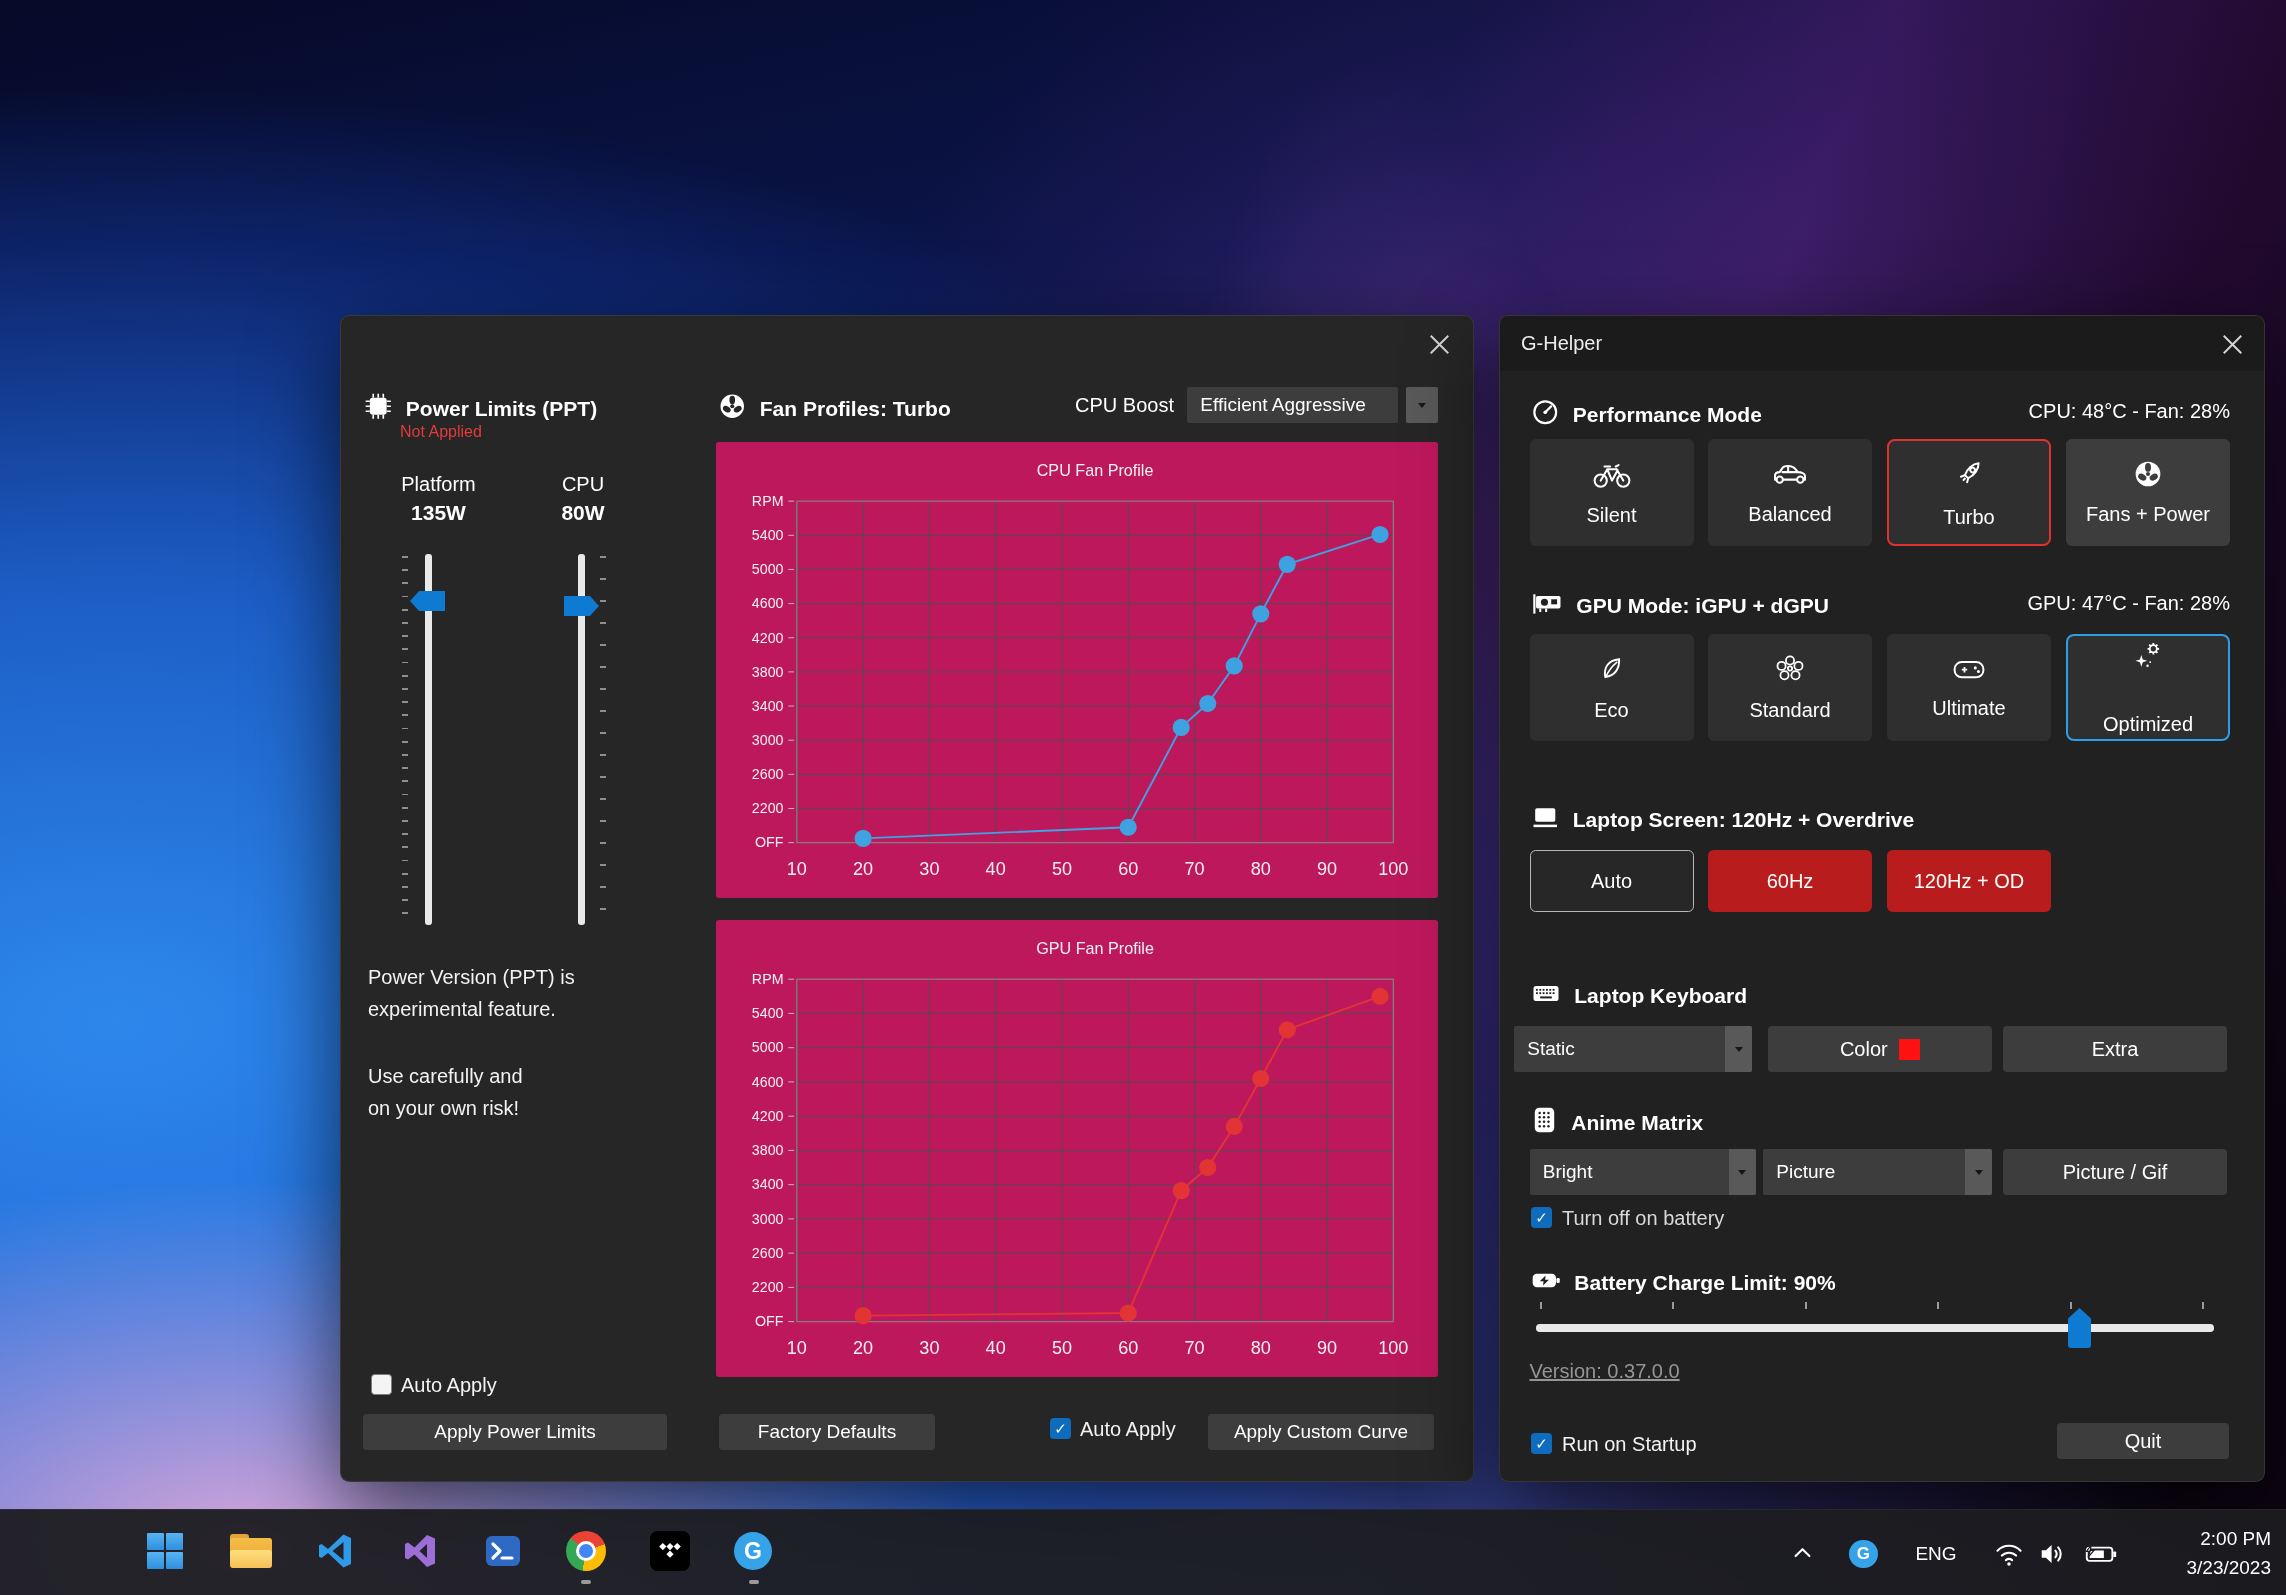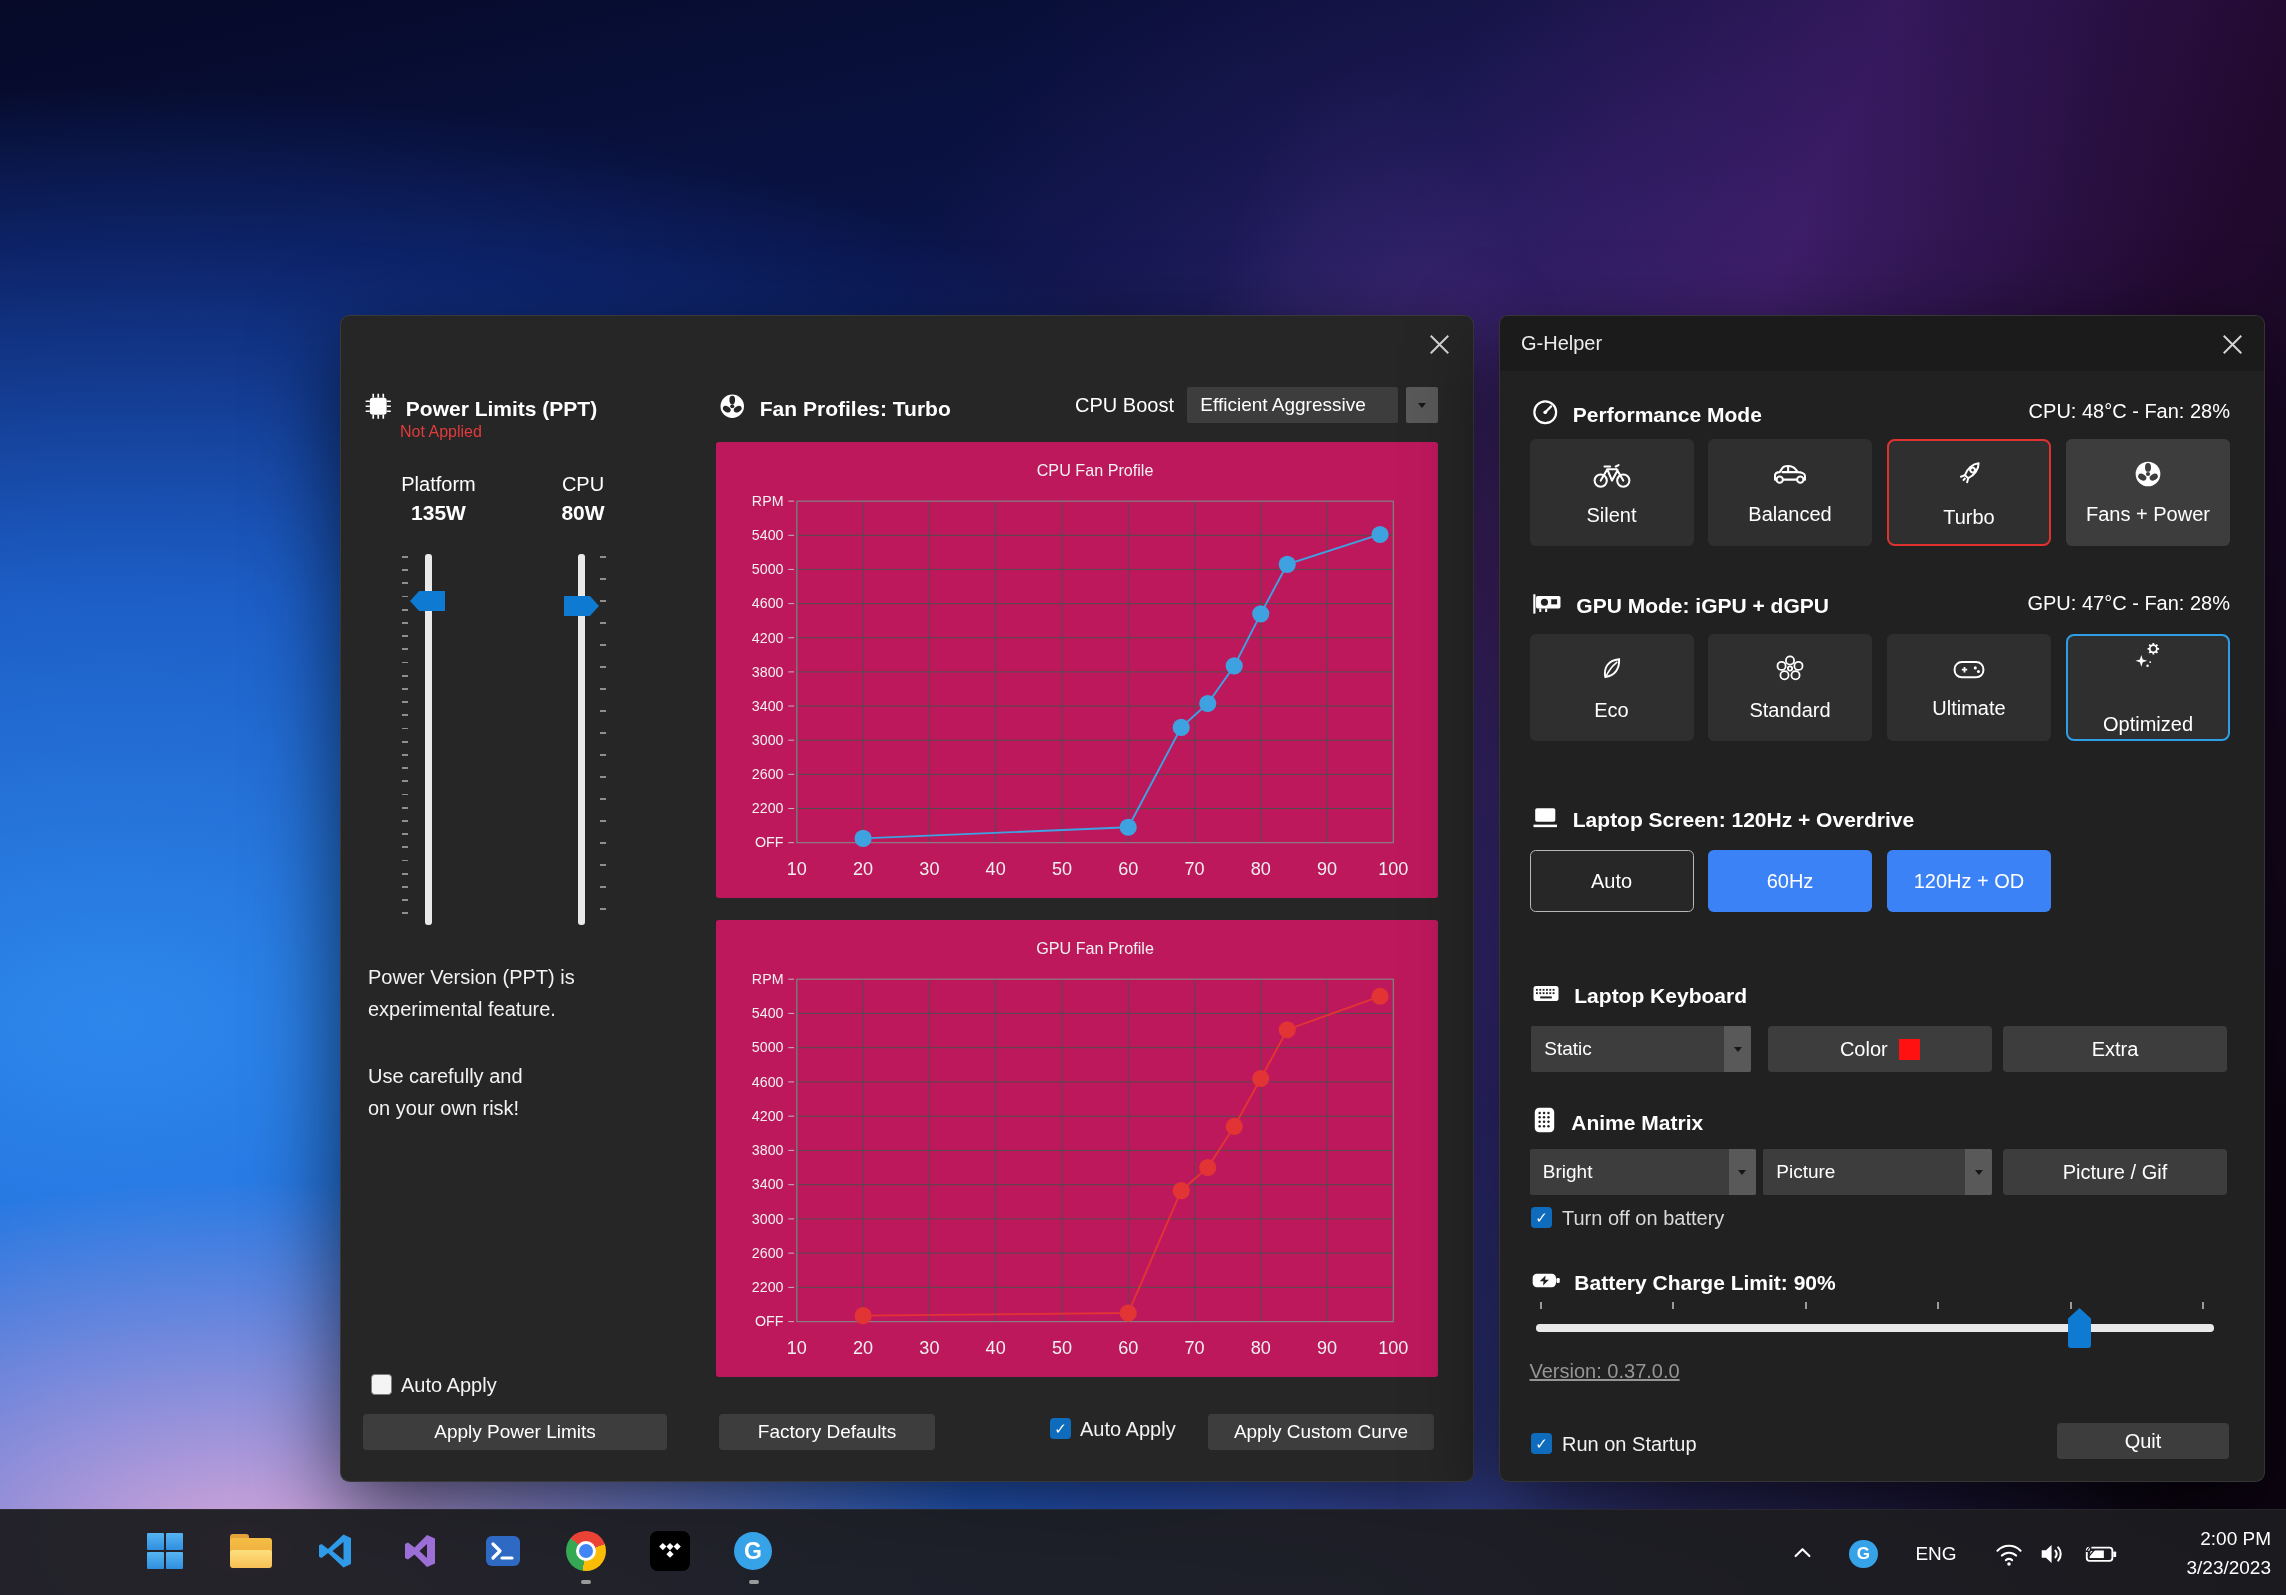--- a/index.html
+++ b/index.html
@@ -71,21 +71,21 @@
 
   .chart-panel { position:absolute; background:#be185d; border-radius:2.9px; }
 
   
   .modebtn { position:absolute; width:164px; height:107px; background:#2f2f2f; border-radius:5.7px;
              display:flex; flex-direction:column; align-items:center; justify-content:center; gap:8.6px;
              font-size:20px; color:#fff; cursor:pointer; }
   .modebtn.lighter { background:#3d3d3d; }
   .modebtn.sel-red  { border:2.9px solid #e03131; border-radius:7.6px; }
   .modebtn.sel-blue { border:2.9px solid #2e9fe6; border-radius:8px;gap:37px; }
-  .scrbtn { position:absolute; width:164px; height:62px; background:#3b82f6; border-radius:5.7px;
+  .scrbtn { position:absolute; width:164px; height:62px; background:#b91c1c; border-radius:5.7px;
             display:flex; align-items:center; justify-content:center; font-size:20px; cursor:pointer; }
   .scrbtn.selected { background:#272727; border:1.9px solid #b8b8b8; }
 
   .swatch { width:21px; height:21px; margin-left:11.4px; }
   .link { position:absolute; font-size:20px; color:#959595; text-decoration:underline; cursor:pointer; }
 
   
   .htrack { position:absolute; height:7.6px; background:#e9e9e9; border-radius:3.8px; }
   .htick { position:absolute; width:1.9px; height:6.7px; background:#9a9a9a; }
 
@@ -505,21 +505,21 @@
             <rect x="14" y="12.5" width="2.2" height="2.2"></rect>
             <rect x="18" y="12.5" width="2.2" height="2.2"></rect>
             <rect x="22" y="12.5" width="2.2" height="2.2"></rect>
             <rect x="26" y="12.5" width="2.2" height="2.2"></rect>
             <rect x="11" y="17.5" width="14" height="2.4"></rect>
           </g>
         </svg>
     </span>
     <span>Laptop Keyboard</span>
   </div>
-  <div class="dropdown" style="left:31px; top:710px; width:220px; height:46px;">
+  <div class="dropdown" style="left:14px; top:710px; width:238px; height:46px;">
     <span>Static</span>
     <span class="dd-arrow">
         <span class="tri"></span>
       </span>
   </div>
   <div class="ctlbtn" style="left:268px; top:710px; width:224px; height:46px; font-size:20px;">
     <span>Color</span>
     <span class="swatch" style="background: rgb(255, 17, 17);"></span>
   </div>
   <div class="ctlbtn" style="left:503px; top:710px; width:224px; height:46px; font-size:20px;">Extra</div>

